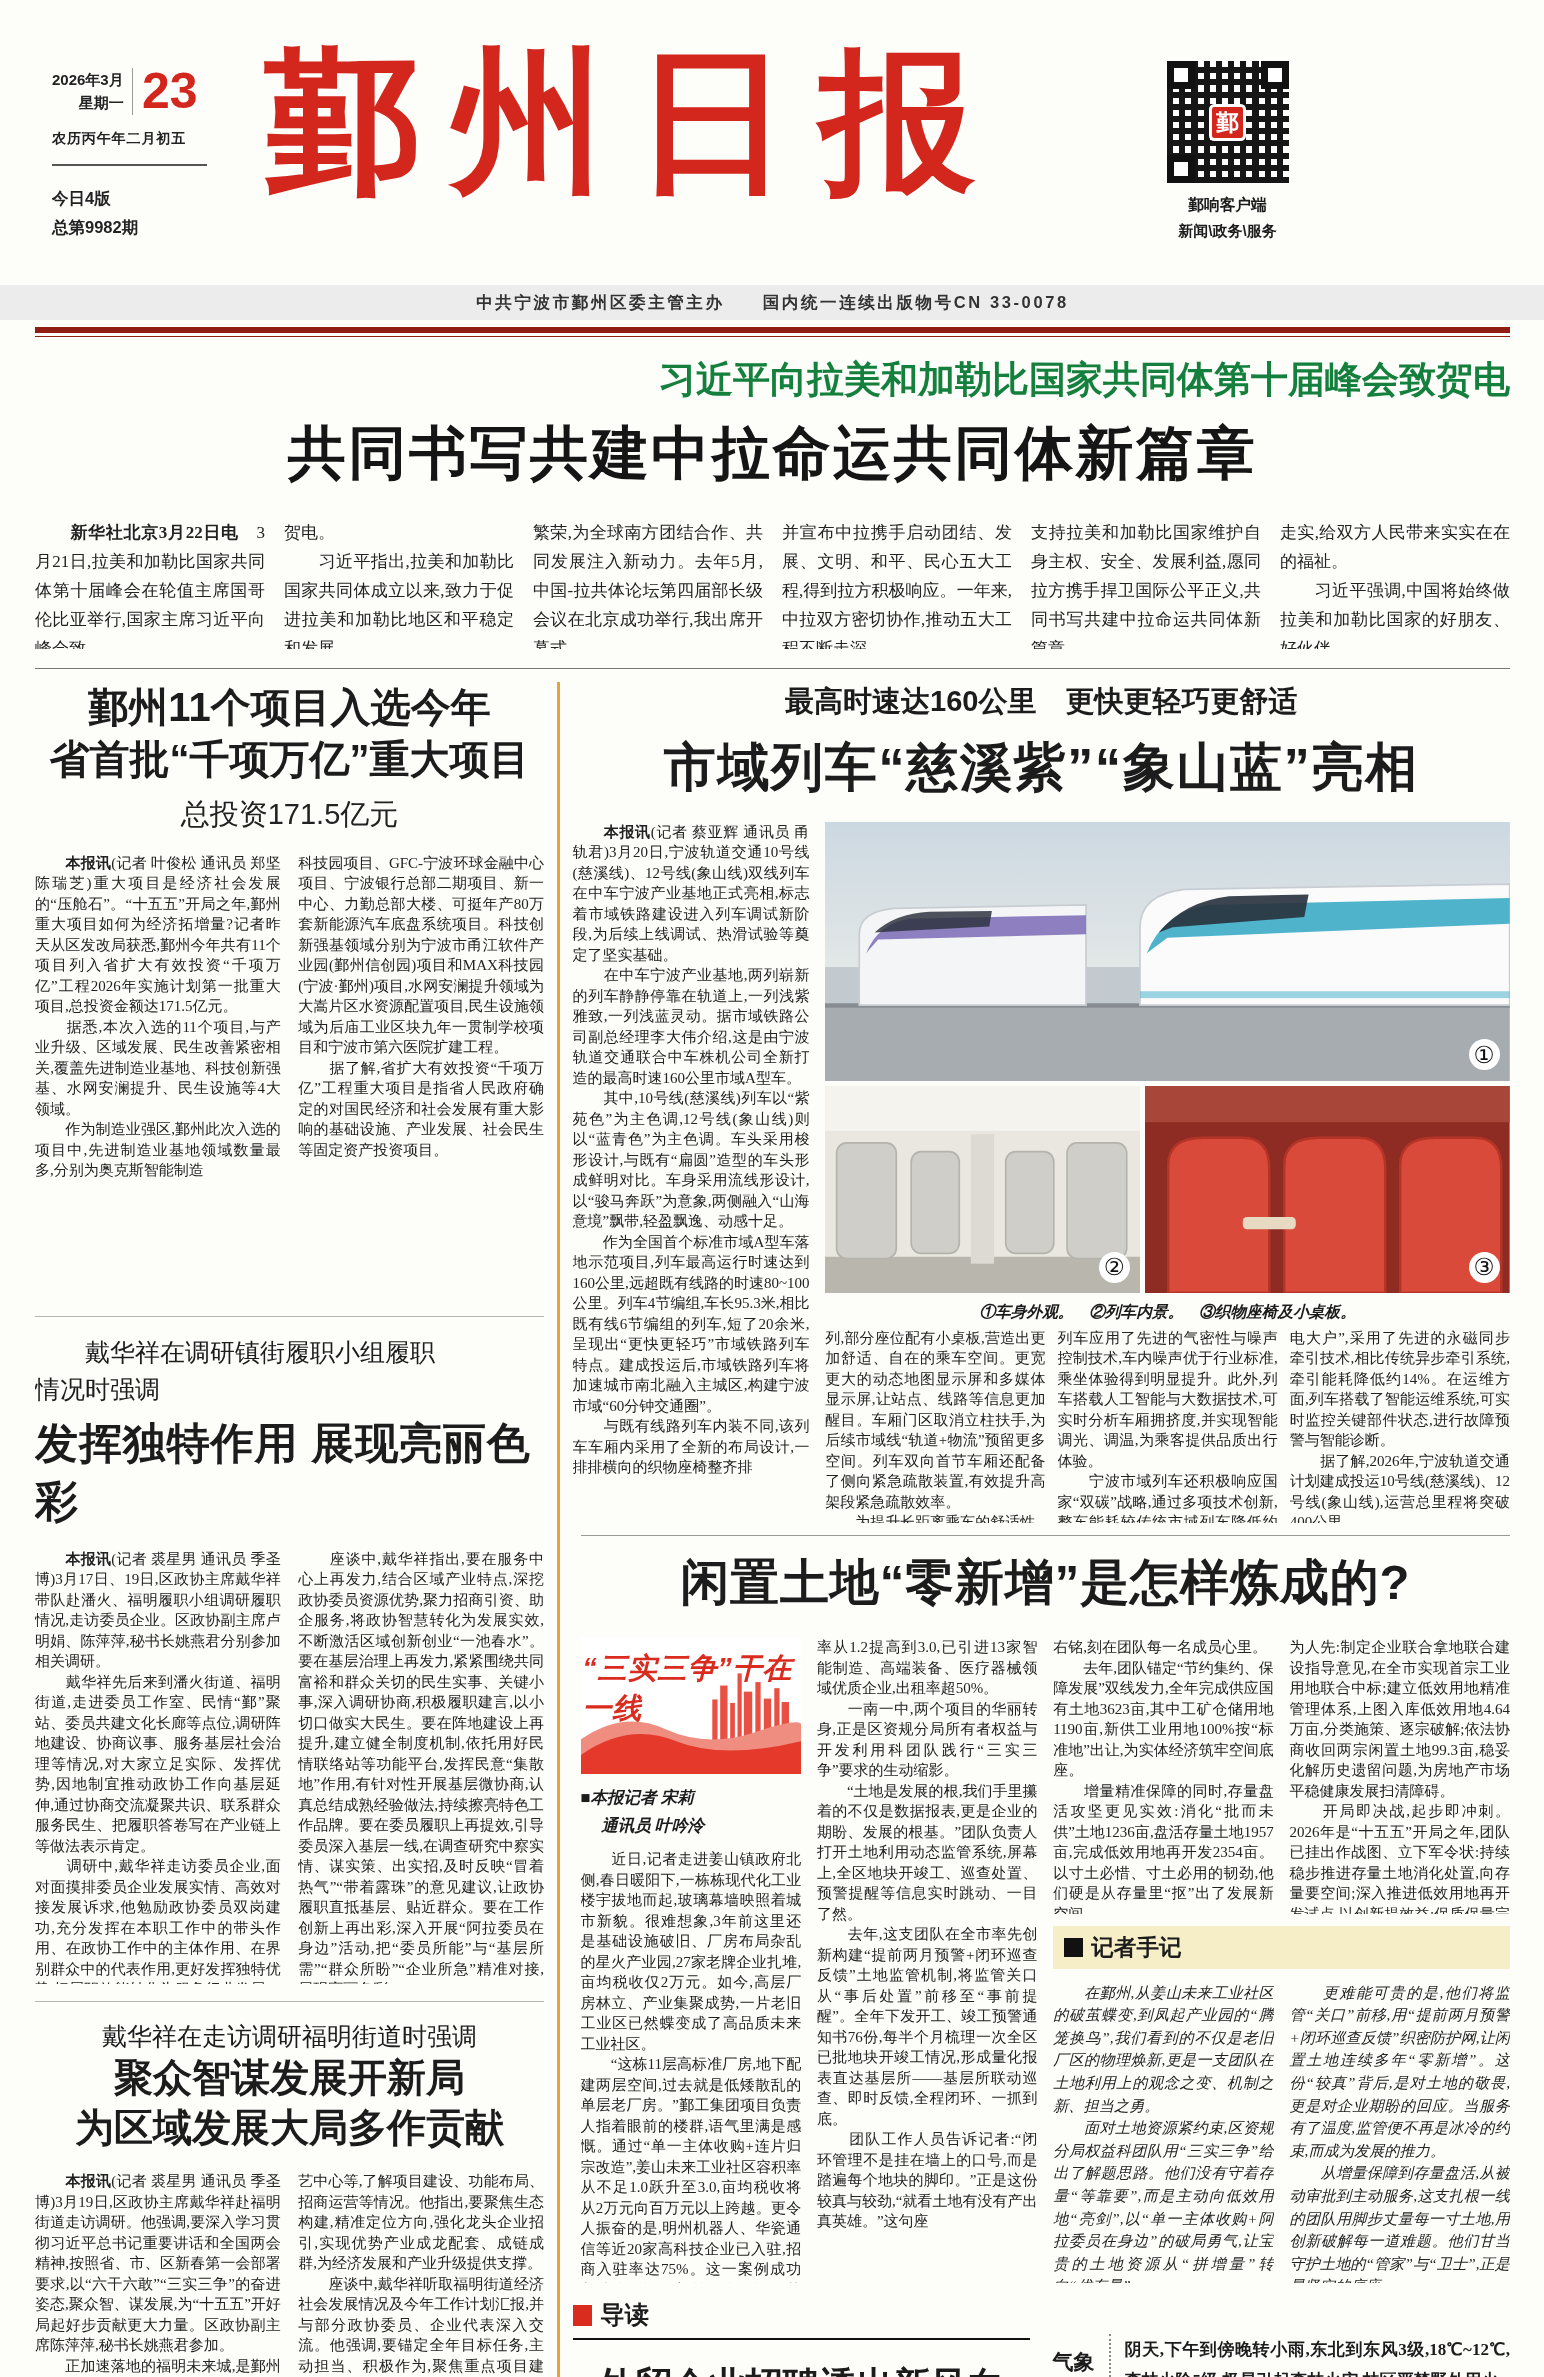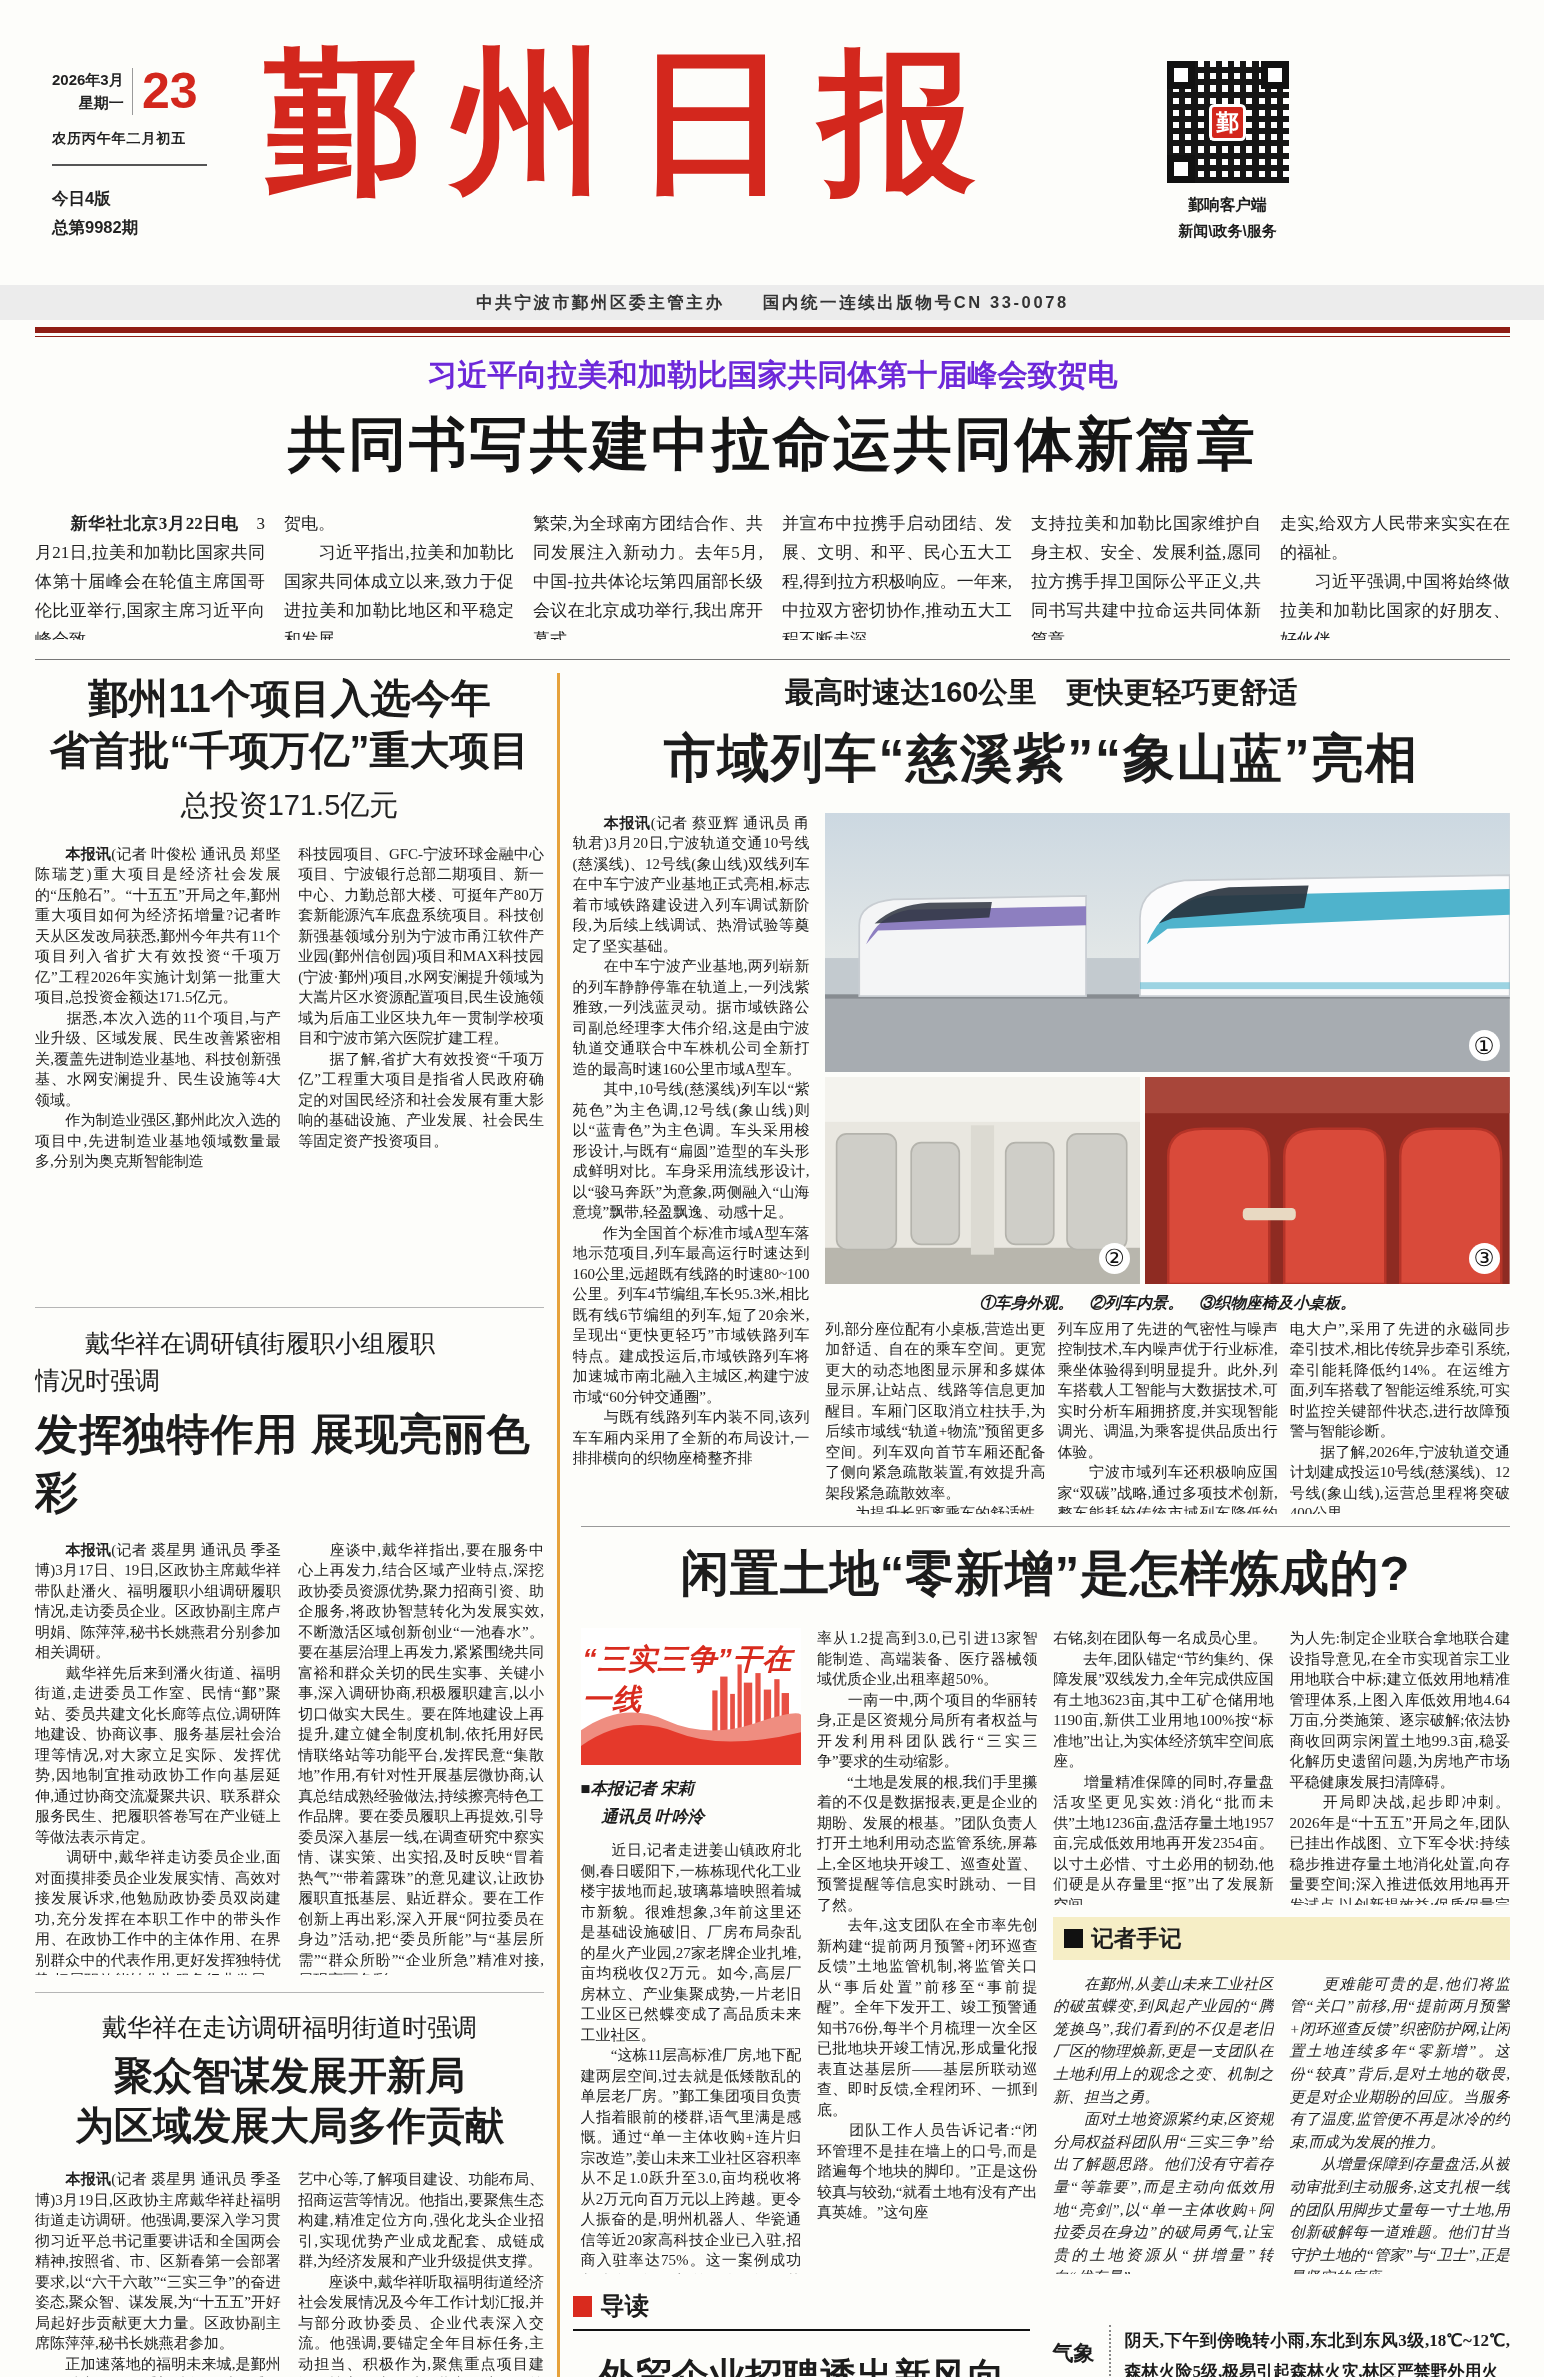--- a/index.html
+++ b/index.html
@@ -30,21 +30,21 @@
   .qr-cap2 { margin-top:6.1px; font-size:15px; font-weight:700; font-family:"Liberation Sans", sans-serif; }
 
   .pub-strip { height:35px; background:#ececec; display:flex; align-items:center; justify-content:center;
                font-size:16.5px; font-weight:600; color:#333; letter-spacing:2.6px; font-family:"Liberation Sans", sans-serif; }
   .red-rule { margin:7px 35px 0; }
   .red-rule .thick { height:6.1px; background:#8f1d14; }
   .red-rule .thin  { height:1.7px; background:#8f1d14; margin-top:2.6px; }
 
   
   .top-article { margin:17.4px 35px 0; }
-  .kicker-top { text-align:center; font-size:30px; font-weight:600; font-family:"Liberation Sans", sans-serif; color:#6d28d9; }
+  .kicker-top { text-align:right; font-size:37px; font-weight:600; font-family:"Liberation Sans", sans-serif; color:#15803d; }
   .headline-top { text-align:center; font-size:58px; font-weight:900; font-family:"Liberation Sans", sans-serif; letter-spacing:2.6px; margin-top:10.4px; color:#151515; }
   .cols6 { display:flex; gap:19px; margin-top:24.4px; height:131px; overflow:hidden; }
   .cols6 > div { flex:1; }
   .bodytext { font-size:17px; line-height:29px; text-align:justify; white-space:pre-line; color:#222; }
   .lead { font-weight:800;margin-top:40px; }
   .full-hr { height:0.9px; background:#777; margin:19px 35px 0; }
 
   
   .main { display:flex; margin:0 35px; padding-top:14px; height:1727px; overflow:hidden; }
   .left-col { width:509px; flex:none; }
@@ -54,21 +54,21 @@
   .body2 { font-size:15px; line-height:20.5px; text-align:justify; white-space:pre-line; color:#222; }
   .two-cols { display:flex; gap:17.4px; margin-top:17.4px; }
   .two-cols > div { flex:1; overflow:hidden; }
   .sec-hr { height:0.9px; background:#b5b5b5; margin:17.4px 0; }
 
   .hl-1 { font-size:40px; font-weight:900; font-family:"Liberation Sans", sans-serif; text-align:center; line-height:1.28; white-space:pre-line; }
   .sub-1 { text-align:center; font-size:29px; font-weight:500; font-family:"Liberation Sans", sans-serif; color:#222; margin-top:10.4px; }
   .kicker-l { font-size:25px; font-weight:500; font-family:"Liberation Sans", sans-serif; line-height:1.45; white-space:pre-line; }
   .hl-2 { font-size:43px; font-weight:900; font-family:"Liberation Sans", sans-serif; margin-top:8.7px; letter-spacing:0.9px; }
   .kicker-c { text-align:center; font-size:25px; font-weight:500; font-family:"Liberation Sans", sans-serif; }
-  .hl-3 { text-align:center; font-size:39px; font-weight:900; font-family:"Liberation Sans", sans-serif; line-height:1.3; margin-top:7px; white-space:pre-line; }
+  .hl-3 { text-align:center; font-size:39px; font-weight:900; font-family:"Liberation Sans", sans-serif; line-height:1.3; margin-top:0; white-space:pre-line; }
   .b1 { height:446px; } .b2 { height:435px; } .b3 { height:374px; }
 
   
   .train-kicker { text-align:center; font-size:29px; font-weight:600; font-family:"Liberation Sans", sans-serif; }
   .train-hl { text-align:center; font-size:52px; font-weight:900; font-family:"Liberation Sans", sans-serif; margin-top:10.4px; letter-spacing:1.7px; }
   .train-grid { display:flex; gap:15.7px; margin-top:19px; height:701px; overflow:hidden; }
   .t-col1 { width:237px; flex:none; overflow:hidden; }
   .t-right { flex:1; display:flex; flex-direction:column; min-width:0; }
   .photo { position:relative; overflow:hidden; background:#ddd; }
   .photo svg { display:block; width:100%; height:100%; }

